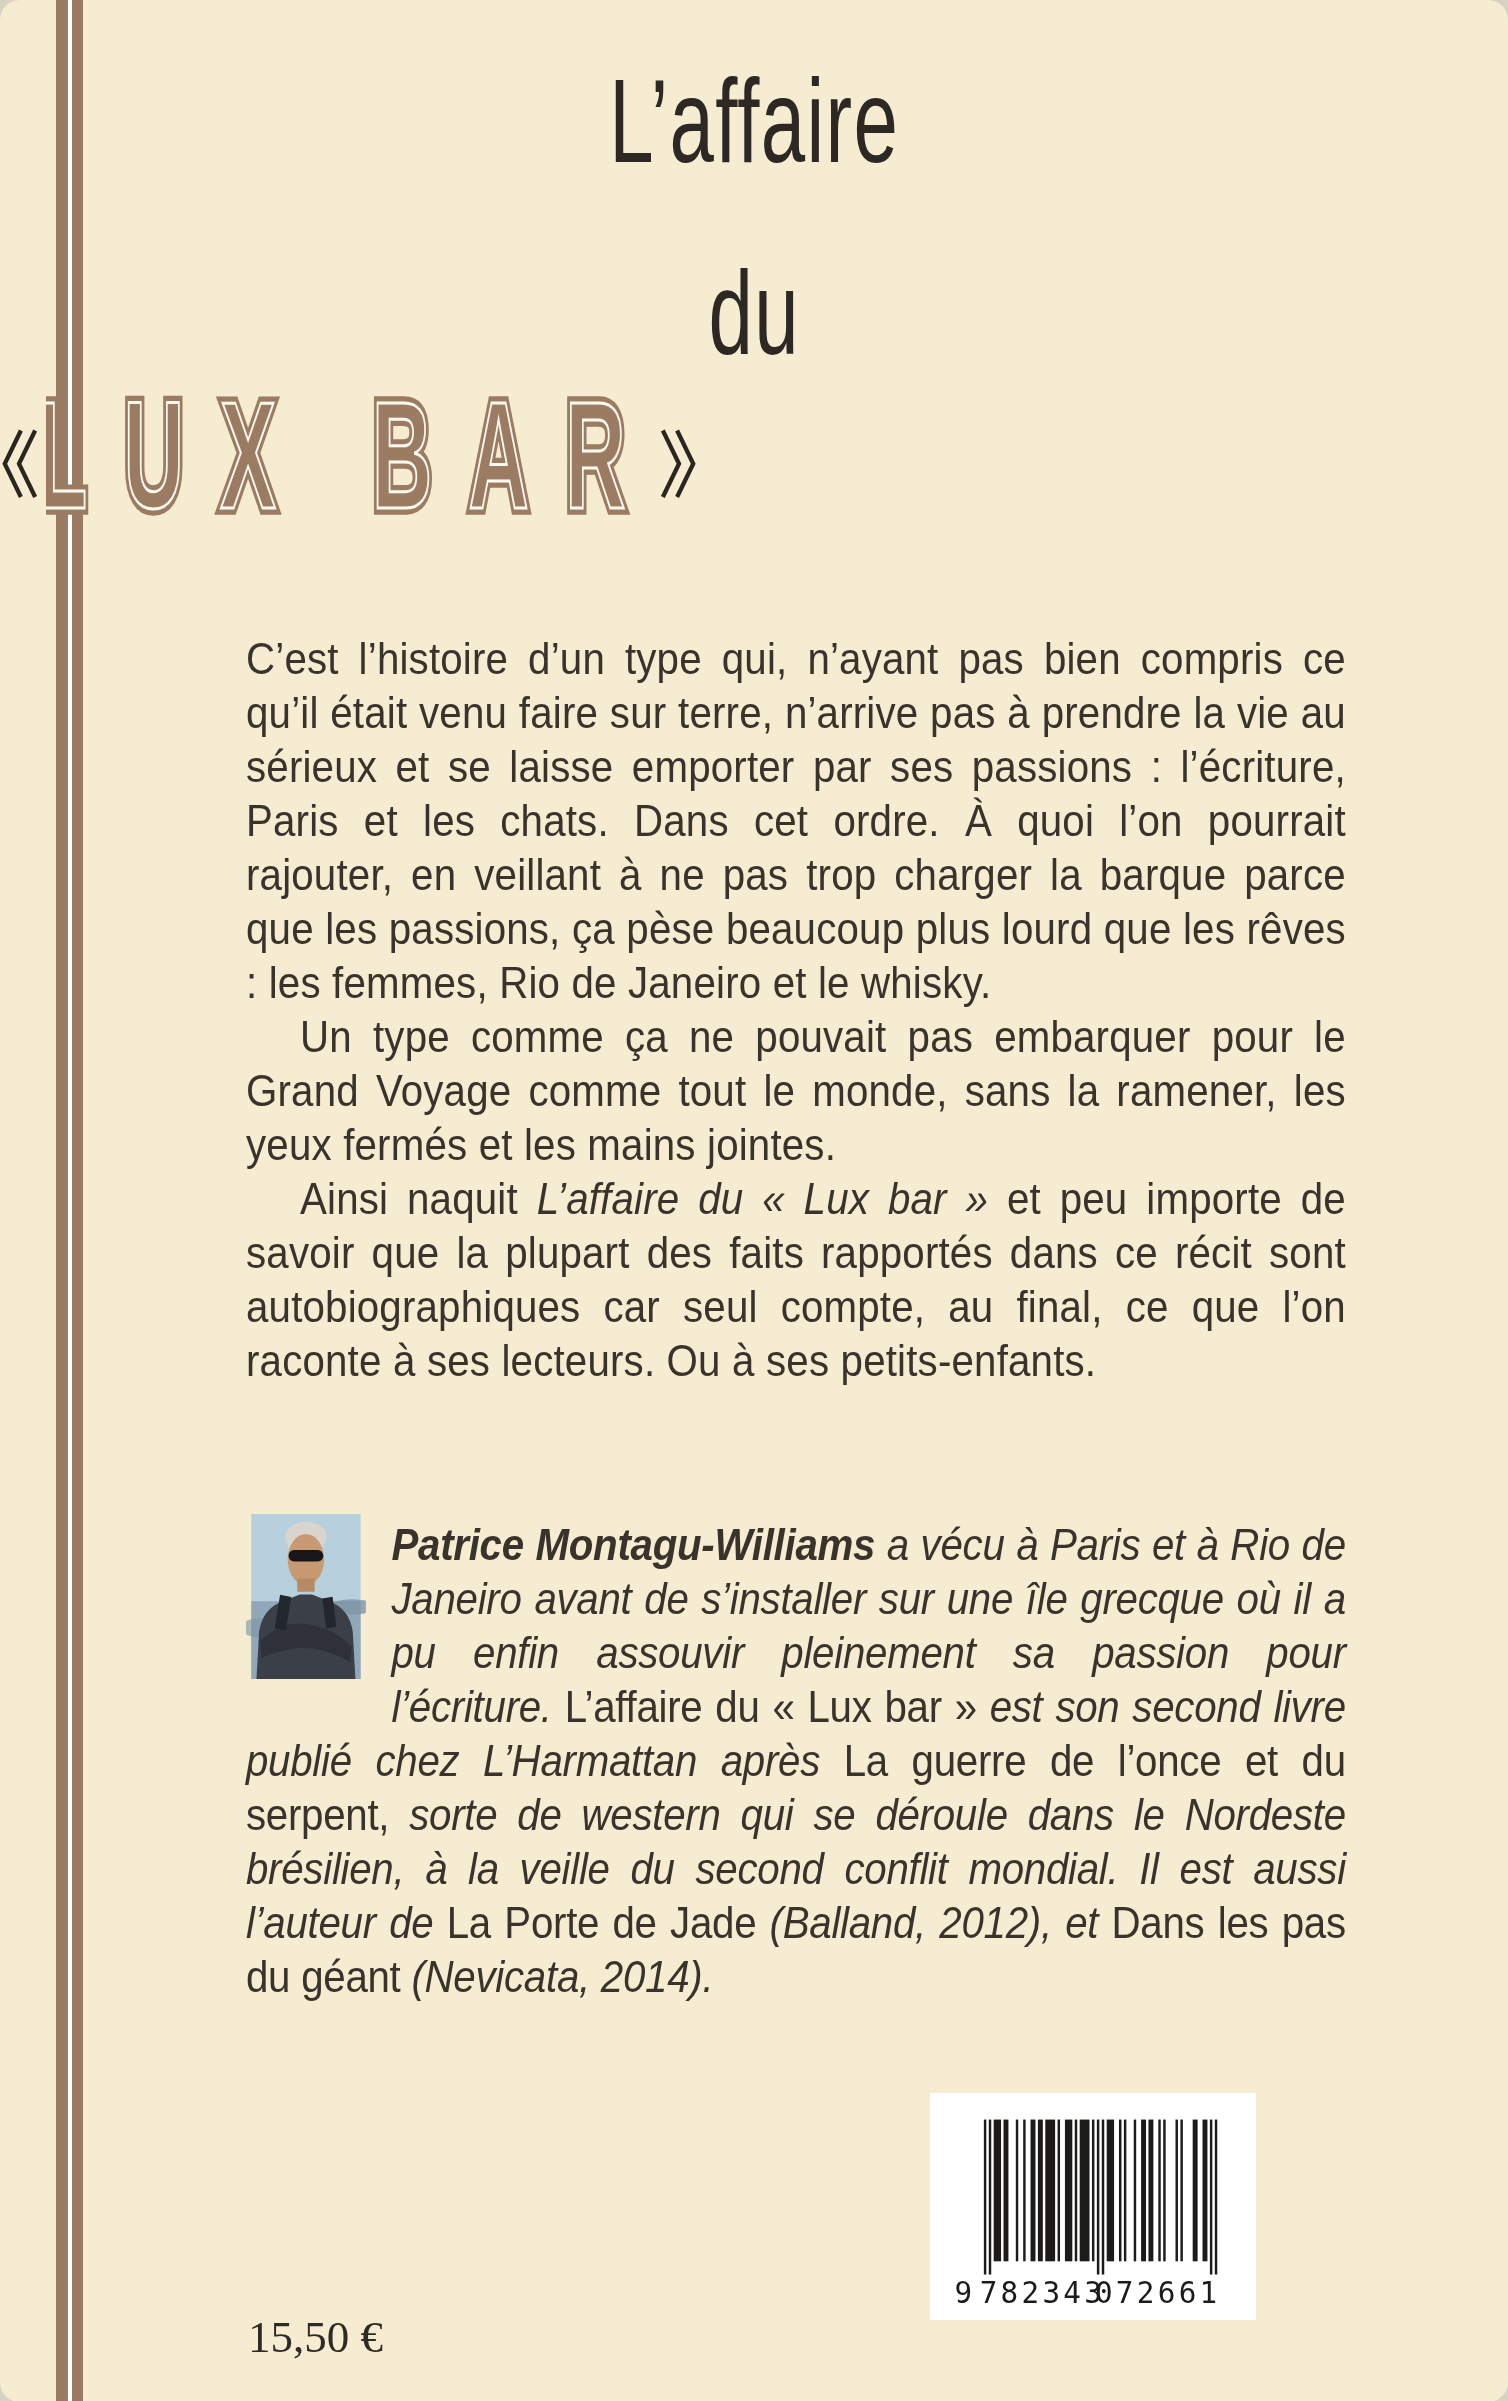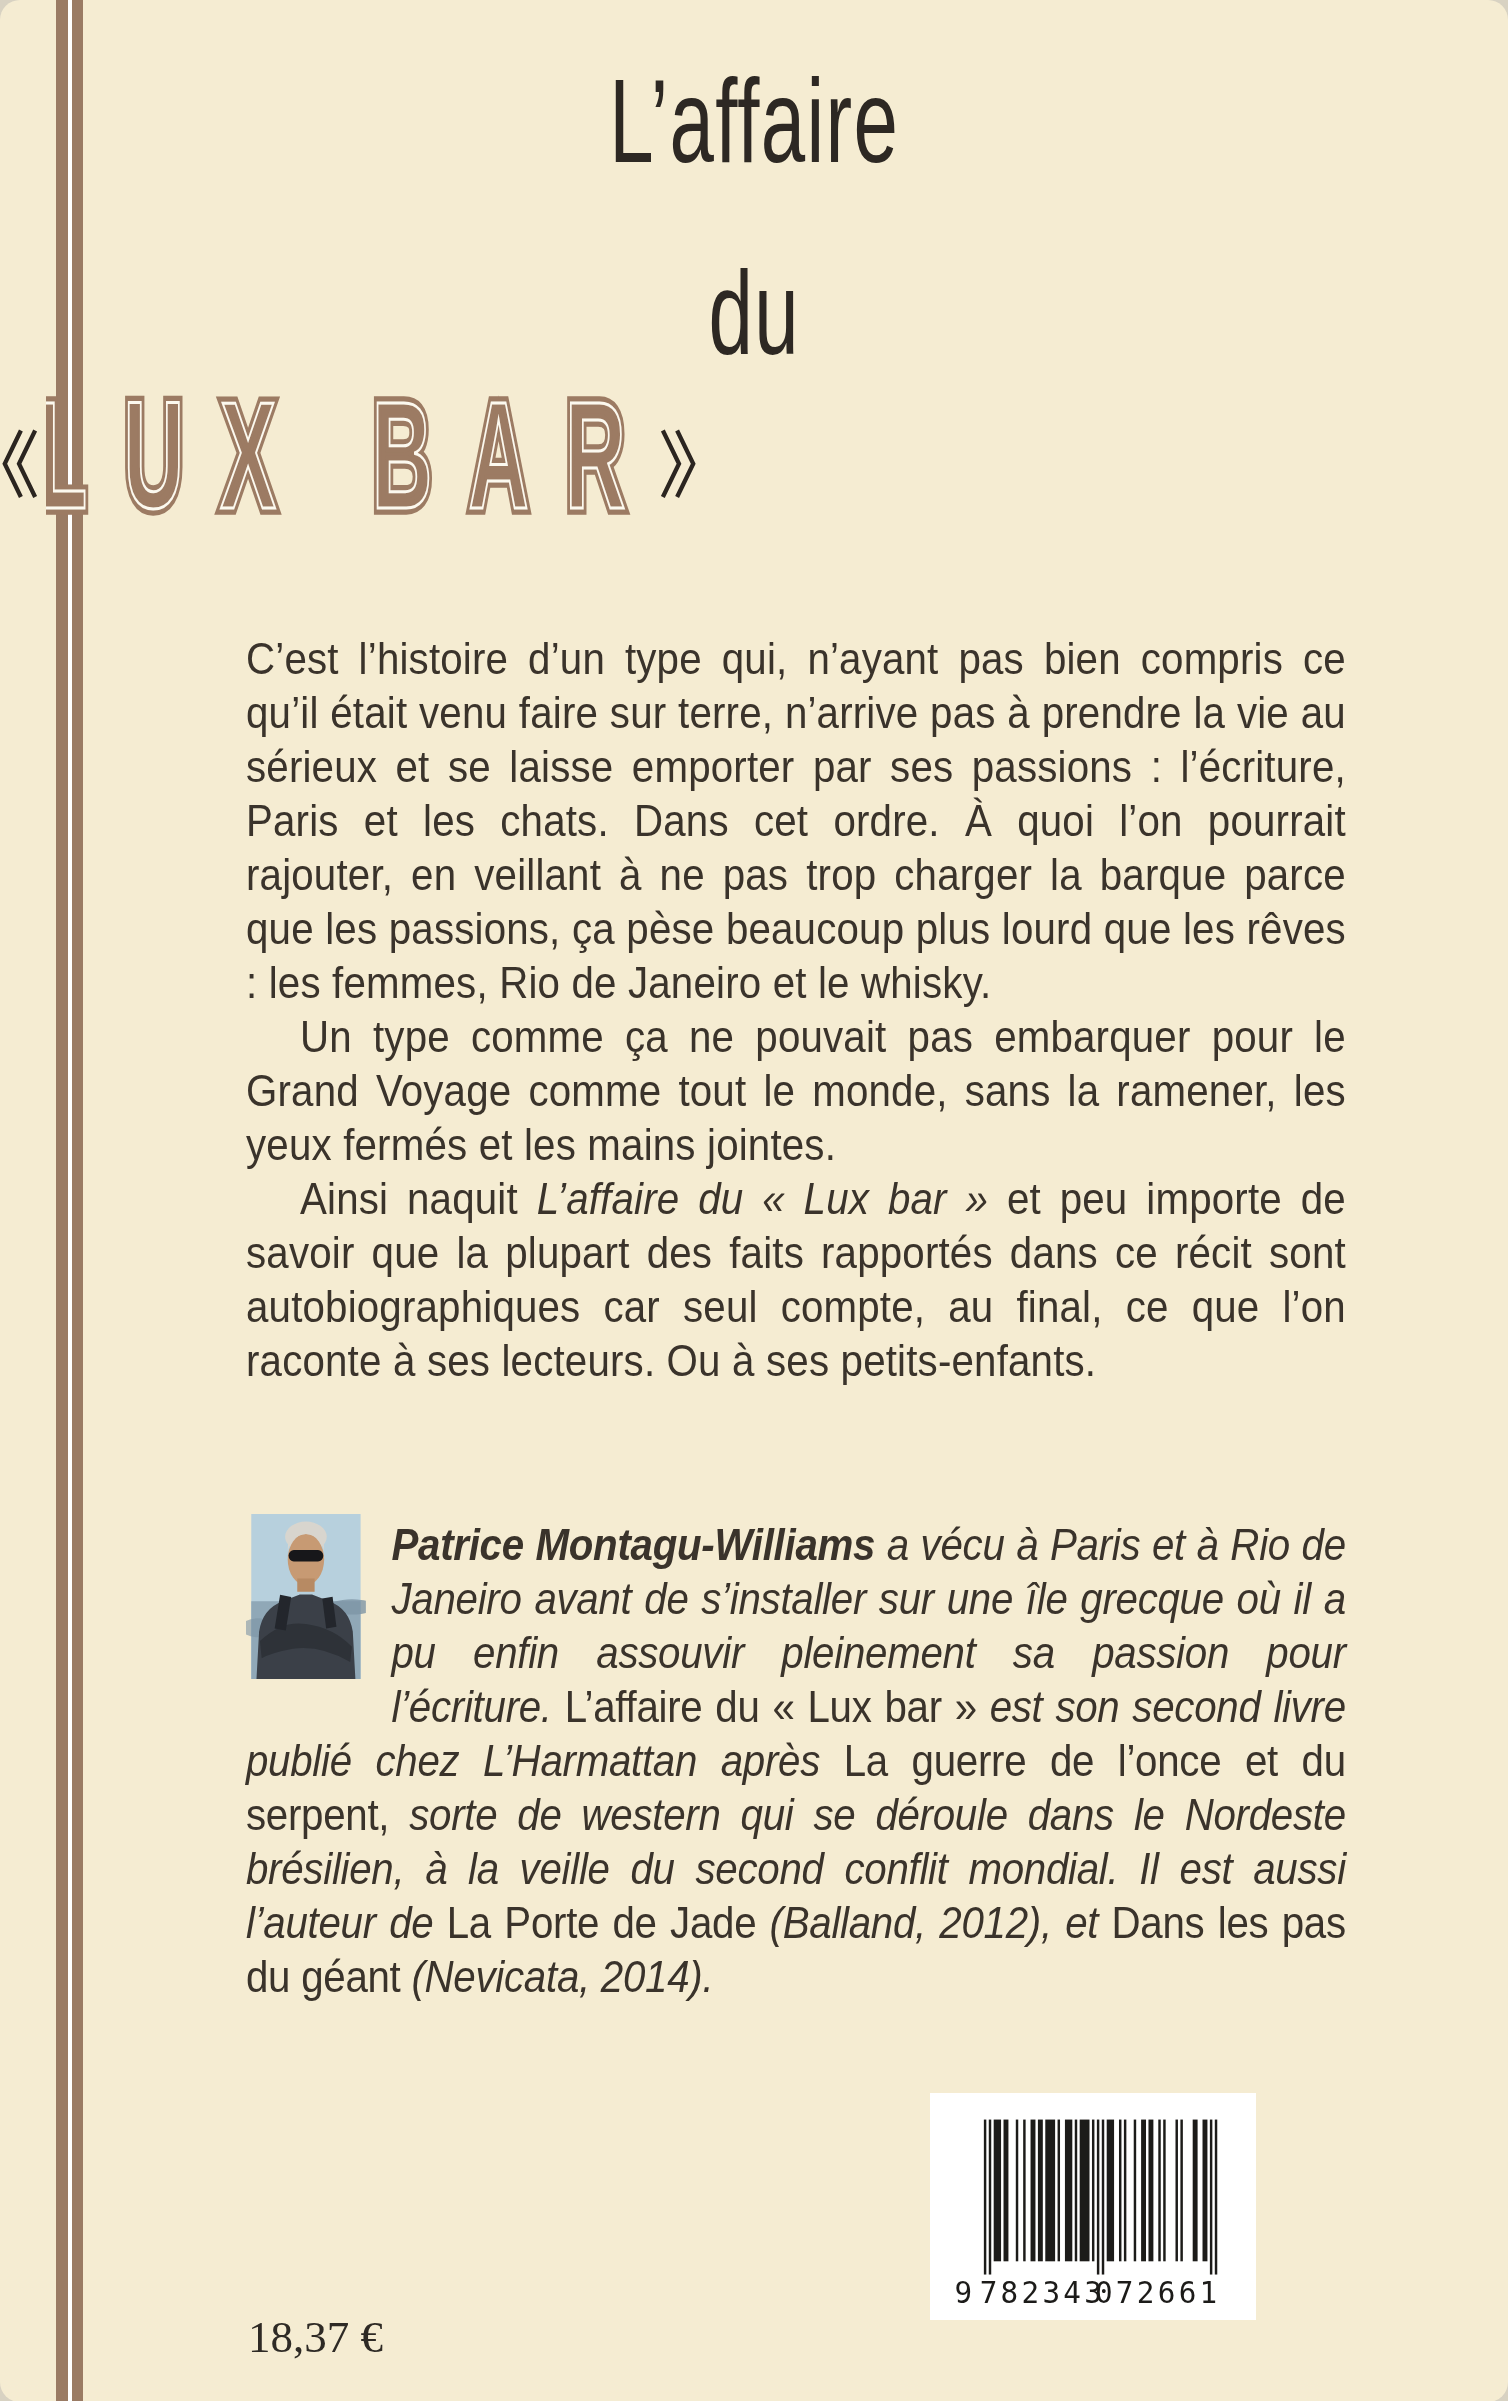--- a/index.html
+++ b/index.html
@@ -118,21 +118,21 @@
       <rect x="43" y="38" width="40" height="12" rx="6" fill="#17171a"></rect>
       <rect x="53" y="68" width="20" height="14" fill="#b78a63"></rect>
       <path d="M6,174 L9,124 Q13,100 36,92 L56,85 L70,85 L90,92 Q113,100 117,124 L120,174 Z" fill="#3b4048"></path>
       <path d="M10,134 Q35,112 63,116 Q95,120 116,140 L114,156 Q80,138 48,142 Q24,146 12,152 Z" fill="#2e3238"></path>
       <rect x="30" y="86" width="13" height="36" fill="#23262c" transform="rotate(10 36 104)"></rect>
       <rect x="84" y="88" width="12" height="32" fill="#23262c" transform="rotate(-8 90 104)"></rect>
     </svg>
     <p><span class="seg-bi">Patrice Montagu-Williams</span><span class="seg-i"> a vécu à Paris et à Rio de Janeiro avant de s’installer sur une île grecque où il a pu enfin assouvir pleinement sa passion pour l’écriture. </span><span class="seg-r">L’affaire du « Lux bar »</span><span class="seg-i"> est son second livre publié chez L’Harmattan après </span><span class="seg-r">La guerre de l’once et du serpent,</span><span class="seg-i"> sorte de western qui se déroule dans le Nordeste brésilien, à la veille du second conflit mondial. Il est aussi l’auteur de </span><span class="seg-r">La Porte de Jade</span><span class="seg-i"> (Balland, 2012), et </span><span class="seg-r">Dans les pas du géant</span><span class="seg-i"> (Nevicata, 2014).</span></p>
   </div>
 
-  <div class="price">18,37 €</div>
+  <div class="price">15,50 €</div>
 
   <div class="barcode-box">
     <svg id="barcode-svg" width="326" height="227" viewBox="0 0 345 240">
         <rect x="57.0" y="28" width="2.6" height="164" fill="#1c1b19"></rect>
         <rect x="62.2" y="28" width="2.6" height="164" fill="#1c1b19"></rect>
         <rect x="67.4" y="28" width="7.8" height="150" fill="#1c1b19"></rect>
         <rect x="77.8" y="28" width="5.2" height="150" fill="#1c1b19"></rect>
         <rect x="90.8" y="28" width="2.6" height="150" fill="#1c1b19"></rect>
         <rect x="98.6" y="28" width="2.6" height="150" fill="#1c1b19"></rect>
         <rect x="106.4" y="28" width="5.2" height="150" fill="#1c1b19"></rect>

